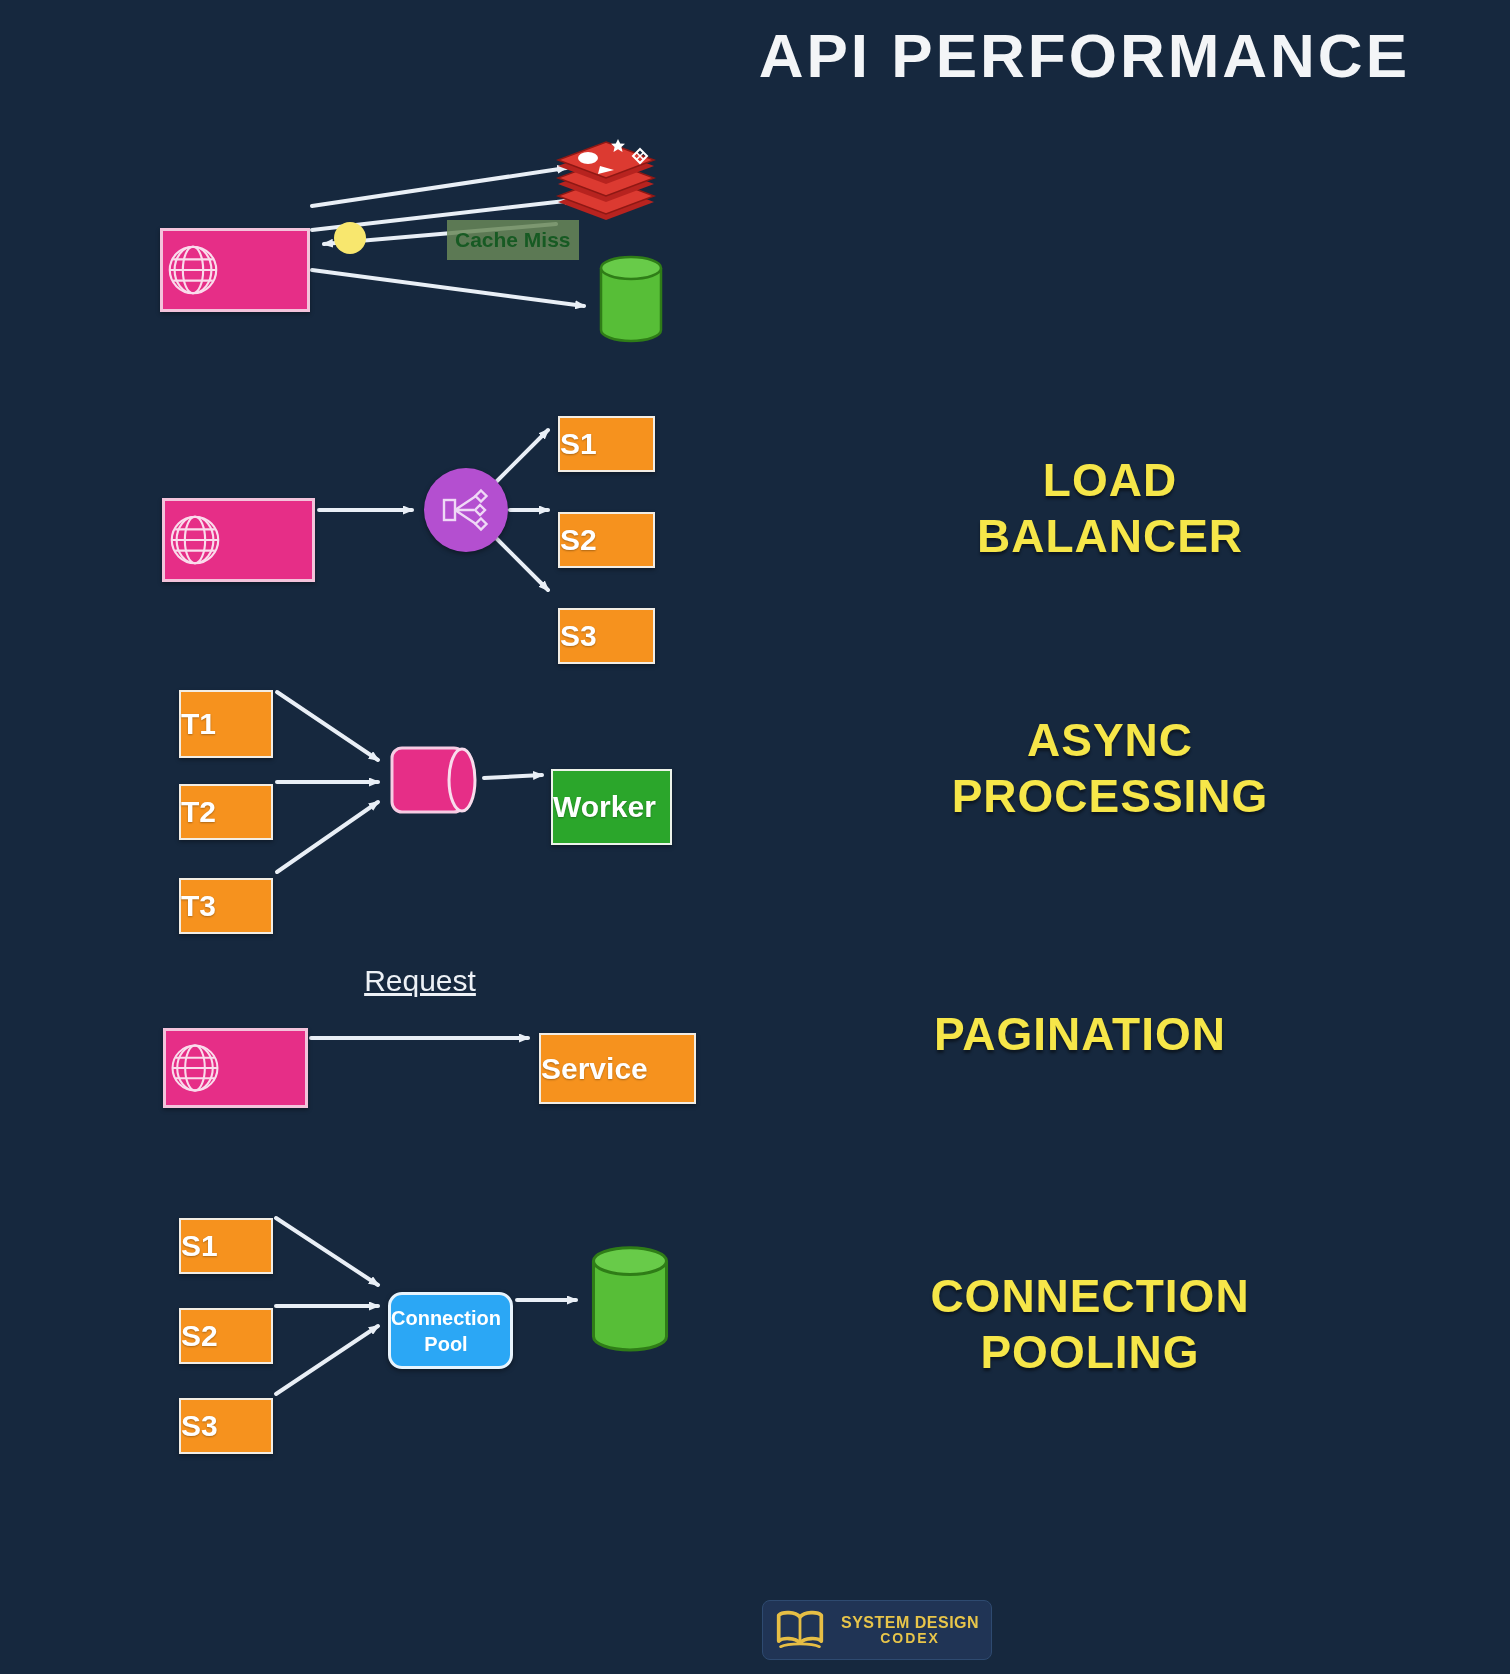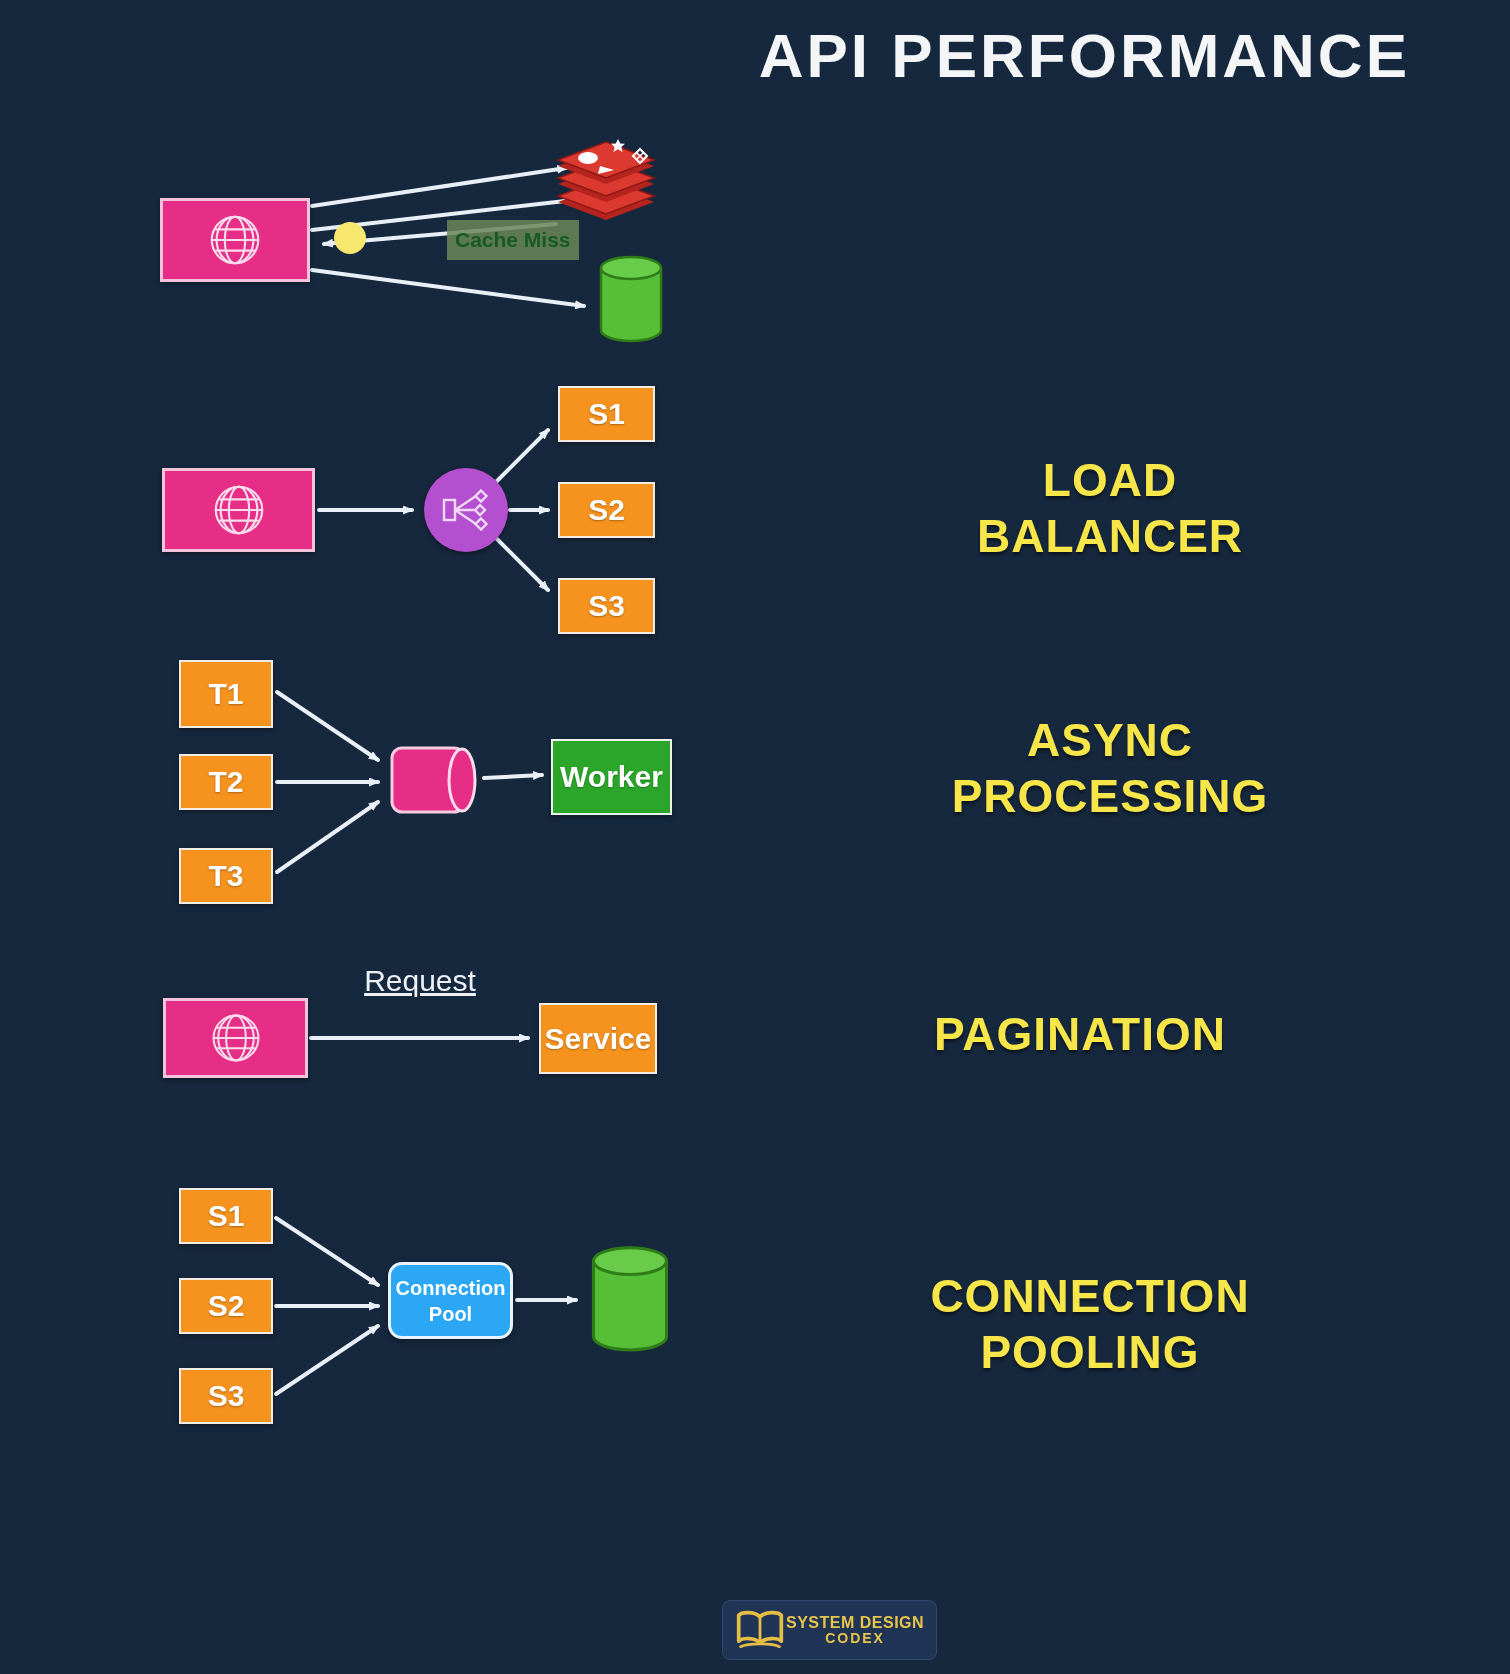--- a/index.html
+++ b/index.html
@@ -2,39 +2,39 @@
 <html><head>
 <meta charset="utf-8">
 <style>
   html,body{margin:0;padding:0;background:#0E1B2E;}
   #canvas{
     position:relative;width:1510px;height:1674px;overflow:hidden;
     background:#16283E;
     font-family:"Liberation Sans", sans-serif;
   }
   .abs{position:absolute;box-sizing:border-box;}
-  .box{position:absolute;box-sizing:border-box;display:flex;align-items:center;justify-content:center;}
+  .box{position:absolute;box-sizing:border-box;display:flex;align-items:center;justify-content:flex-start;margin-top:30px;}
   .orange{background:#F6921E;border:2px solid #F2EDE4;color:#FFFFFF;font-weight:bold;font-size:30px;
           text-shadow:0 1px 2px rgba(0,0,0,.30);box-shadow:0 2px 4px rgba(0,0,0,.35);}
   .pinkbox{background:#E62E87;border:3px solid #F3C3DB;box-shadow:0 2px 4px rgba(0,0,0,.35);}
   .greenbox{background:#2BA62B;border:2px solid #EDF3EA;color:#FFFFFF;font-weight:bold;font-size:30px;
           text-shadow:0 1px 2px rgba(0,0,0,.30);box-shadow:0 2px 4px rgba(0,0,0,.35);}
   .bluebox{background:#2BA7F5;border:3px solid #E8F4FD;border-radius:14px;color:#FFFFFF;font-weight:bold;
           font-size:20px;text-align:center;white-space:pre-line;line-height:1.3;box-shadow:0 2px 5px rgba(0,0,0,.4);}
   .ylabel{position:absolute;color:#F6E649;font-weight:bold;text-align:center;white-space:pre-line;
           text-shadow:0 3px 3px rgba(0,0,0,.45);letter-spacing:1px;line-height:1.22;}
   .title{position:absolute;color:#F3F5F7;font-weight:bold;text-align:right;letter-spacing:3px;}
   .lb-circle{position:absolute;background:#B44FD0;border-radius:50%;display:flex;align-items:center;
           justify-content:center;box-shadow:0 2px 5px rgba(0,0,0,.4);}
   .dot{position:absolute;width:32px;height:32px;border-radius:50%;background:#F8E76E;}
   .cachemiss{position:absolute;background:rgba(104,135,88,0.85);color:#175A23;font-weight:bold;
           font-size:21px;padding:8px 8px;}
   .request{position:absolute;color:#EDF1F6;font-size:30px;font-weight:500;text-align:center;}
-  .logo{position:absolute;display:flex;align-items:center;gap:1px;background:#203455;border:1px solid #2E4A70;
-          border-radius:8px;padding:7px 12px;}
+  .logo{position:absolute;display:flex;align-items:center;gap:16px;background:#203455;border:1px solid #2E4A70;
+          border-radius:8px;padding:7px 12px;margin-left:40px;}
   .logo-text{display:flex;flex-direction:column;align-items:center;color:#E8C54A;font-weight:bold;line-height:1.1;}
   .logo-line1{font-size:16px;letter-spacing:.5px;}
   .logo-line2{font-size:14px;letter-spacing:2px;}
 </style>
 </head>
 <body>
 
 <div id="canvas">
 
   <svg class="abs" style="left:0;top:0" width="1510" height="1674" viewBox="0 0 1510 1674">
@@ -162,21 +162,21 @@
 
   <div class="box pinkbox" style="left:163px;top:998px;width:145px;height:80px;">
     <svg width="58" height="58" viewBox="0 0 62 62" fill="none" stroke="#FADCEC" stroke-width="2.2">
       <circle cx="31" cy="31" r="24"></circle>
       <ellipse cx="31" cy="31" rx="10.5" ry="24"></ellipse>
       <ellipse cx="31" cy="31" rx="19" ry="24"></ellipse>
       <path d="M7,31 H55 M10.5,20 H51.5 M10.5,42 H51.5"></path>
     </svg>
   </div>
 
-  <div class="box orange" style="left:539px;top:1003px;width:118px;height:71px;">
+  <div class="box orange" style="left:539px;top:1003px;width:157px;height:71px;">
     <span>Service</span>
   </div>
 
   <div class="ylabel" style="left:880px;top:1006px;width:400px;font-size:46px;">PAGINATION</div>
 
   <div class="box orange" style="left:179px;top:1188px;width:94px;height:56px;">
     <span>S1</span>
   </div>
   <div class="box orange" style="left:179px;top:1278px;width:94px;height:56px;">
     <span>S2</span>

